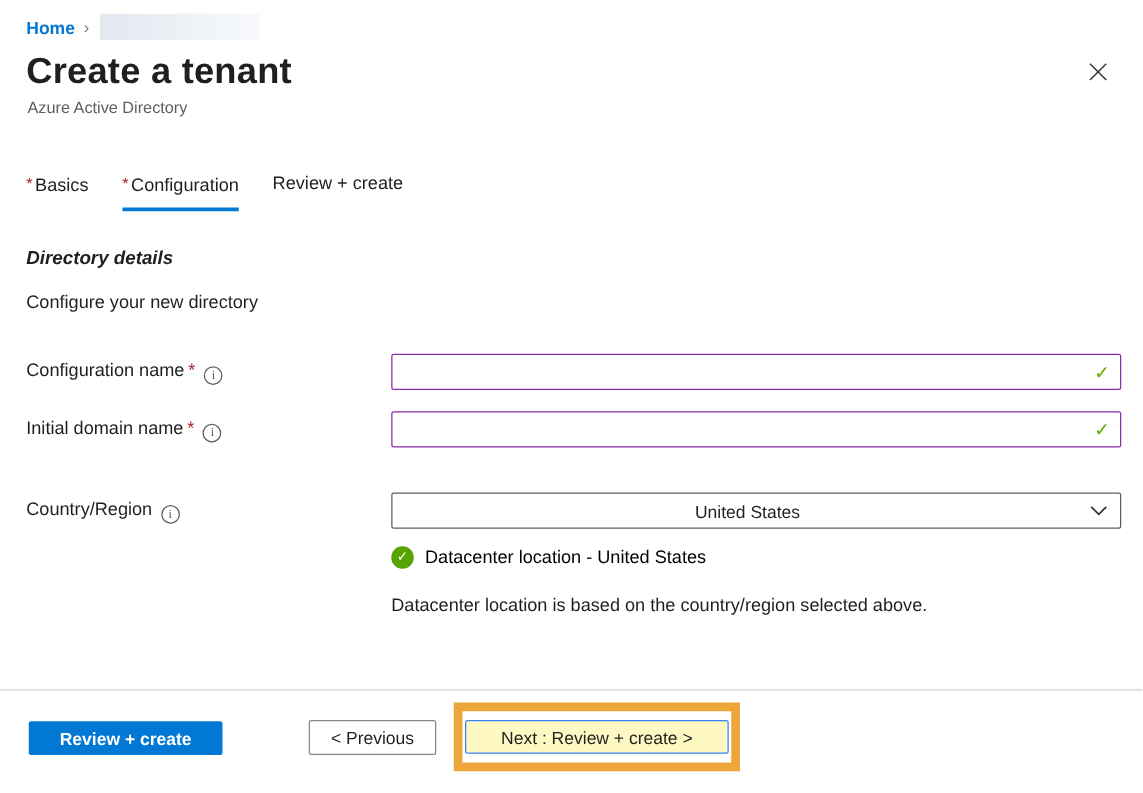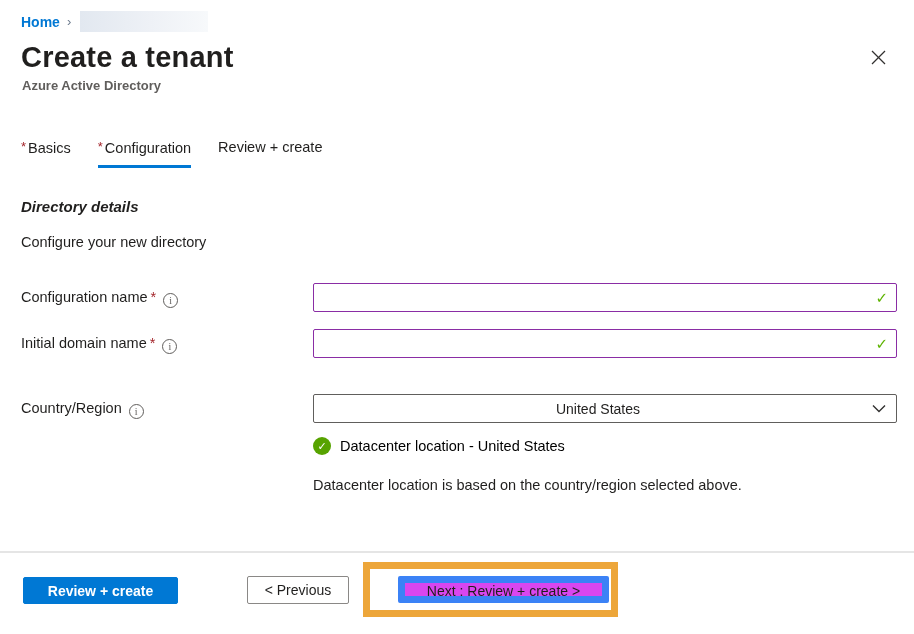--- a/index.html
+++ b/index.html
@@ -17,21 +17,21 @@
   .breadcrumb { position: absolute; left: 21px; top: 11px; font-size: 14px; display: flex; align-items: center; }
   .breadcrumb a { color: #0078d4; text-decoration: none; cursor: pointer; font-weight: bold; }
   .breadcrumb .sep { color: #6b7a8d; margin: 0 7px; font-size: 13px; }
   .redacted {
     display: inline-block; width: 128px; height: 21px; margin-left: 2px;
     background: linear-gradient(90deg, #e2e8f0 0%, #eef1f6 55%, #f7f9fb 100%);
   }
 
   
   .title { position: absolute; left: 21px; top: 41px; font-size: 29px; font-weight: 700; color: #201f1e; letter-spacing: 0.2px; }
-  .subtitle { position: absolute; left: 22px; top: 78px; font-size: 13px; color: #605e5c; font-weight: bold; }
+  .subtitle { position: absolute; left: 22px; top: 78px; font-size: 13px; color: #605e5c; }
   .close-btn {
     position: absolute; right: 26px; top: 47px; width: 20px; height: 20px;
     display: flex; align-items: center; justify-content: center; cursor: pointer;
     background: transparent; border: none;
   }
 
   
   .tabs { position: absolute; left: 21px; top: 139px; display: flex; align-items: flex-start; }
   .tab { margin-right: 27px; font-size: 14.5px; cursor: pointer; padding-bottom: 9px; color: #201f1e; }
   .tab .asterisk { color: #a4262c; font-size: 13px; vertical-align: 2px; margin-right: 2px; }
@@ -90,21 +90,21 @@
   .btn-previous {
     position: absolute; left: 247px; top: 576px; width: 102px; height: 28px;
     background: #fff; color: #201f1e; border: 1px solid #8a8886;
   }
   .highlight-box {
     position: absolute; left: 363px; top: 562px;
     border: 7px solid #eda63a; padding: 7px 2px; background: transparent;
   }
   .btn-next {
     display: block; width: 211px; height: 27px;
-    background: #d946ef; color: #201f1e; border: 7px solid #3b82f6; margin-left: 26px;
+    background: #fef9c3; color: #201f1e; border: 1px solid #3b82f6;
   }
 </style>
 </head>
 <body>
 
 <div class="page">
 
   <nav class="breadcrumb">
     <a>Home</a>
     <span class="sep">›</span>

